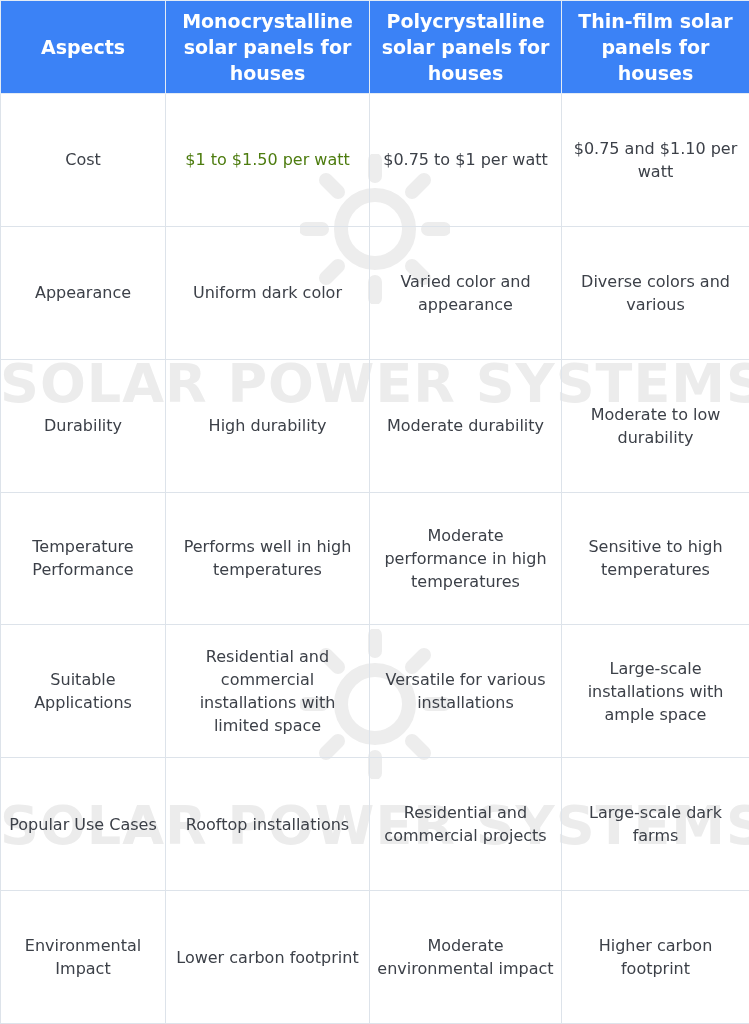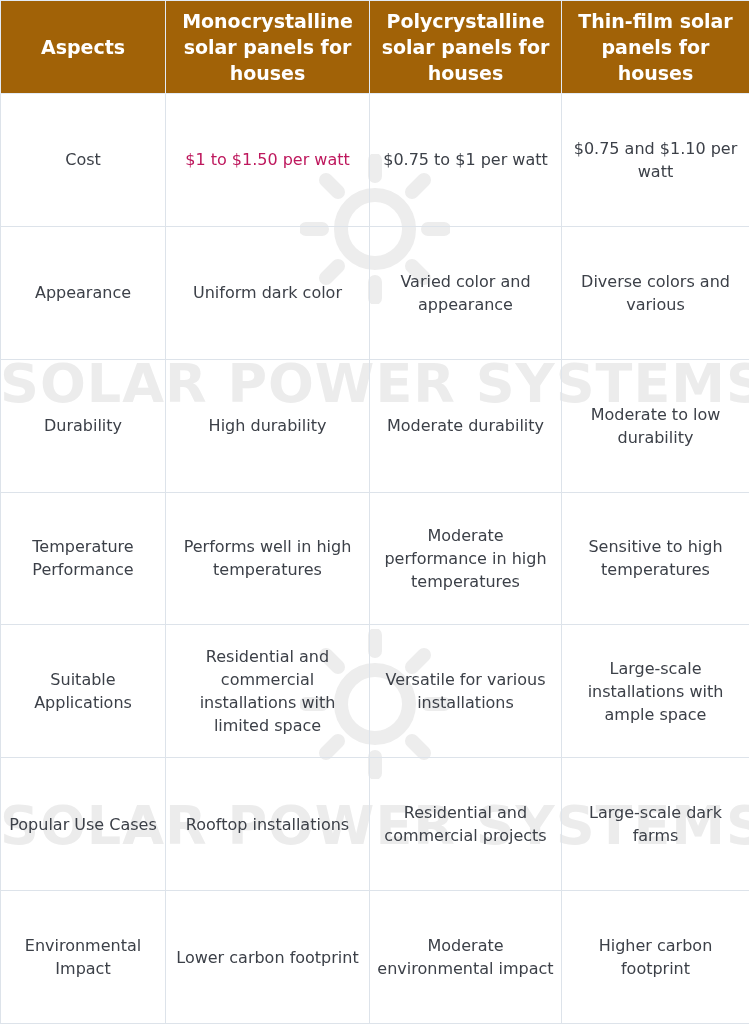--- a/index.html
+++ b/index.html
@@ -10,27 +10,27 @@
     .wm-text { position: absolute; left: 0; width: 749px; text-align: center;
                font-family: "DejaVu Sans", sans-serif; font-weight: bold;
                font-size: 54px; letter-spacing: 1px; color: #ececec; white-space: nowrap; }
     .wm-sun { position: absolute; }
     table.grid { position: absolute; left: 0; top: 0; width: 749px; height: 1024px;
                  border-collapse: collapse; table-layout: fixed; z-index: 1; }
     table.grid col.c0 { width: 165px; }
     table.grid col.c1 { width: 204px; }
     table.grid col.c2 { width: 192px; }
     table.grid col.c3 { width: 188px; }
-    th { background: #a16207; color: #ffffff; font-weight: bold; font-size: 19px;
+    th { background: #3b82f6; color: #ffffff; font-weight: bold; font-size: 19px;
          line-height: 26px; text-align: center; vertical-align: middle;
          border: 1.5px solid #e3ebf5; height: 93px; padding: 0 4px; box-sizing: border-box; }
     td { color: #3c4048; font-size: 16px; line-height: 23px; text-align: center;
          vertical-align: middle; border: 1.5px solid #dde3ea; padding: 0 4px;
          height: 93px; box-sizing: border-box; background: transparent; }
-    td.cost-mono { color: #be185d; }
+    td.cost-mono { color: #4d7c0f; }
   </style>
 </head>
 <body>
 
 <div class="watermark-layer">
   <svg class="wm-sun" style="left:300px;top:150px;" width="150" height="150" viewBox="0 0 150 150">
     <g fill="none" stroke="#ededed" stroke-width="14" stroke-linecap="round">
       <circle cx="75" cy="75" r="34"></circle>
       <line x1="75" y1="6" x2="75" y2="22"></line>
       <line x1="75" y1="128" x2="75" y2="144"></line>

